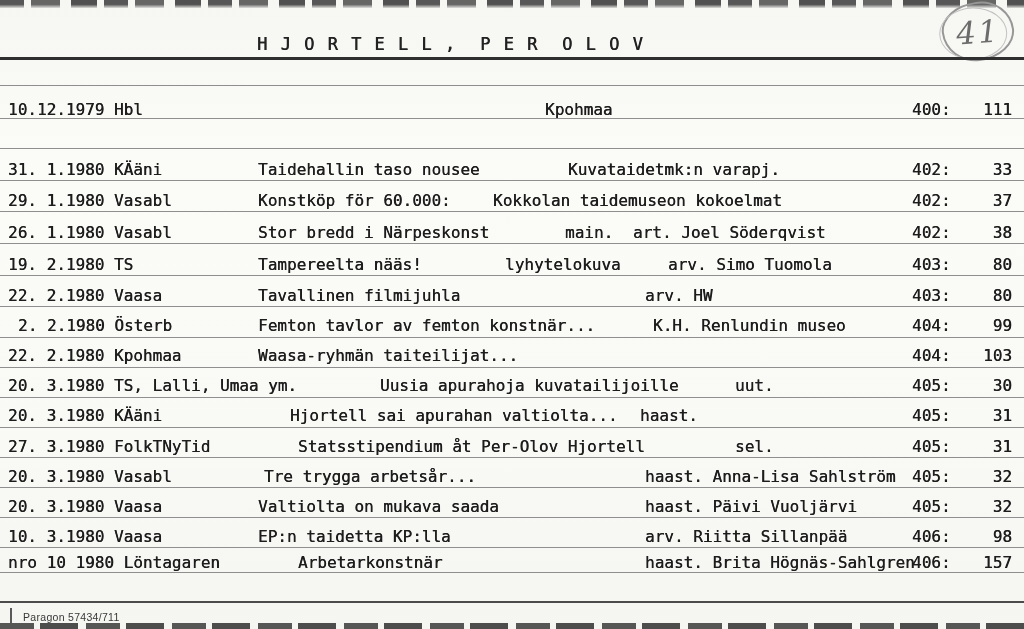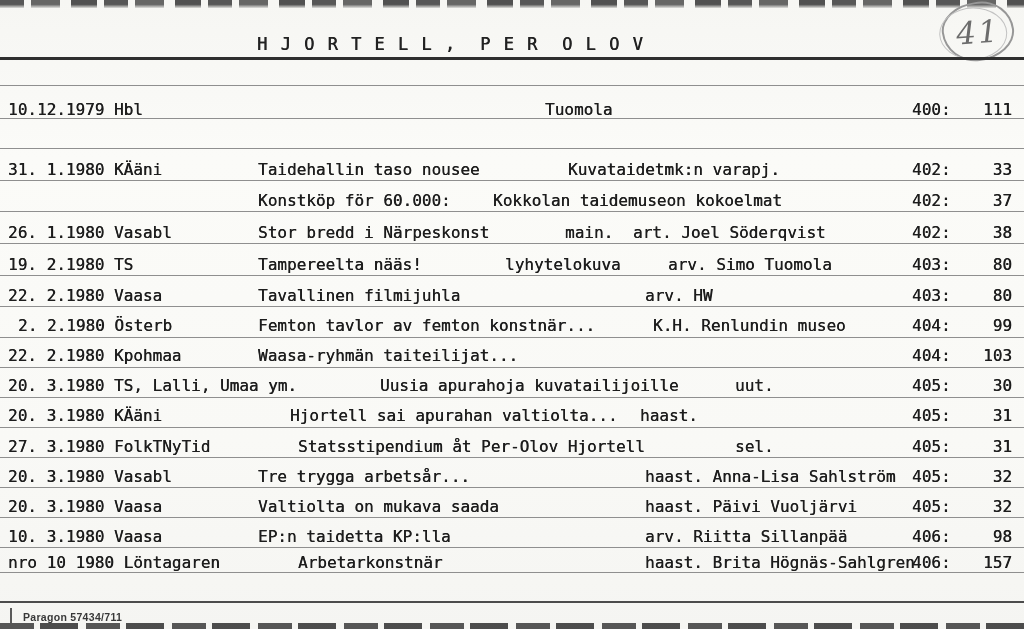--- a/index.html
+++ b/index.html
@@ -51,21 +51,20 @@
   .pagecircle .num{
     position:absolute;left:0;top:0;width:100%;height:100%;
     display:flex;align-items:center;justify-content:center;
     font-family:"DejaVu Serif", serif;font-style:italic;
     font-size:31px;color:#6c6c6c;transform:rotate(3deg);letter-spacing:2px;
   }
   .footer{
     position:absolute;left:23px;top:611px;
     font-family:"Liberation Sans", sans-serif;font-size:10.5px;color:#383838;
     letter-spacing:.3px;
-    font-weight:bold;
   }
   .footer-tick{position:absolute;left:10px;top:608px;width:1.5px;height:15px;background:#5a5a5a;}
 </style>
 </head>
 <body>
 
 <div class="page">
   <div class="topmarks"></div>
 
   <div class="title">H J O R T E L L ,  P E R  O L O V</div>
@@ -91,32 +90,33 @@
       <div class="rule" style="top: 457px;"></div>
       <div class="rule" style="top: 487px;"></div>
       <div class="rule" style="top: 517px;"></div>
       <div class="rule" style="top: 547px;"></div>
       <div class="rule" style="top: 572px;"></div>
       <div class="rule" style="top: 601px; height: 2px; background: rgb(76, 76, 76);"></div>
     </div>
   <div id="rows">
       <div class="row" style="top: 100px;">
         <span class="cell" style="left: 8px;">10.12.1979 Hbl</span>
-        <span class="cell" style="left: 545px;">Tuomola</span>
+        <span class="cell" style="left: 545px;">Kpohmaa</span>
         <span class="refvol">400:</span>
         <span class="refpage">111</span>
       </div>
       <div class="row" style="top: 160px;">
         <span class="cell" style="left: 8px;">31. 1.1980 KÄäni</span>
         <span class="cell" style="left: 258px;">Taidehallin taso nousee</span>
         <span class="cell" style="left: 568px;">Kuvataidetmk:n varapj.</span>
         <span class="refvol">402:</span>
         <span class="refpage">33</span>
       </div>
       <div class="row" style="top: 191px;">
+        <span class="cell" style="left: 8px;">29. 1.1980 Vasabl</span>
         <span class="cell" style="left: 258px;">Konstköp för 60.000:</span>
         <span class="cell" style="left: 493px;">Kokkolan taidemuseon kokoelmat</span>
         <span class="refvol">402:</span>
         <span class="refpage">37</span>
       </div>
       <div class="row" style="top: 223px; padding-left: 26px;">
         <span class="cell" style="left: 8px;">26. 1.1980 Vasabl</span>
         <span class="cell" style="left: 258px;">Stor bredd i Närpeskonst</span>
         <span class="cell" style="left: 565px;">main.</span>
         <span class="cell" style="left: 633px;">art. Joel Söderqvist</span>
@@ -167,21 +167,21 @@
       </div>
       <div class="row" style="top: 437px; padding-left: 21px;">
         <span class="cell" style="left: 8px;">27. 3.1980 FolkTNyTid</span>
         <span class="cell" style="left: 298px;">Statsstipendium åt Per-Olov Hjortell</span>
         <span class="cell" style="left: 735px;">sel.</span>
         <span class="refvol">405:</span>
         <span class="refpage">31</span>
       </div>
       <div class="row" style="top: 467px;">
         <span class="cell" style="left: 8px;">20. 3.1980 Vasabl</span>
-        <span class="cell" style="left: 258px;">Tre trygga arbetsår...</span>
+        <span class="cell" style="left: 264px;">Tre trygga arbetsår...</span>
         <span class="cell" style="left: 645px;">haast. Anna-Lisa Sahlström</span>
         <span class="refvol">405:</span>
         <span class="refpage">32</span>
       </div>
       <div class="row" style="top: 497px;">
         <span class="cell" style="left: 8px;">20. 3.1980 Vaasa</span>
         <span class="cell" style="left: 258px;">Valtiolta on mukava saada</span>
         <span class="cell" style="left: 645px;">haast. Päivi Vuoljärvi</span>
         <span class="refvol">405:</span>
         <span class="refpage">32</span>

